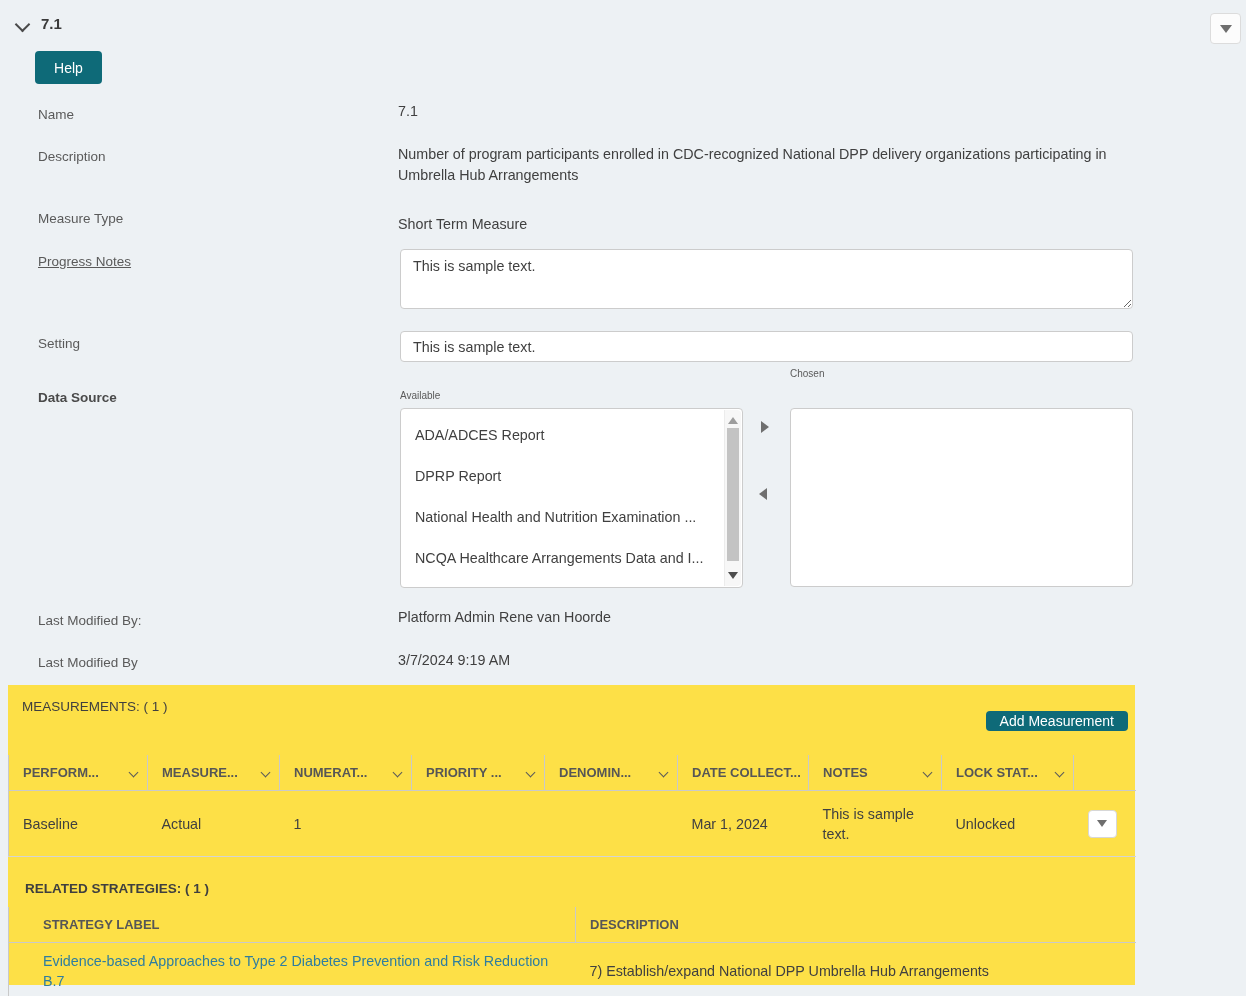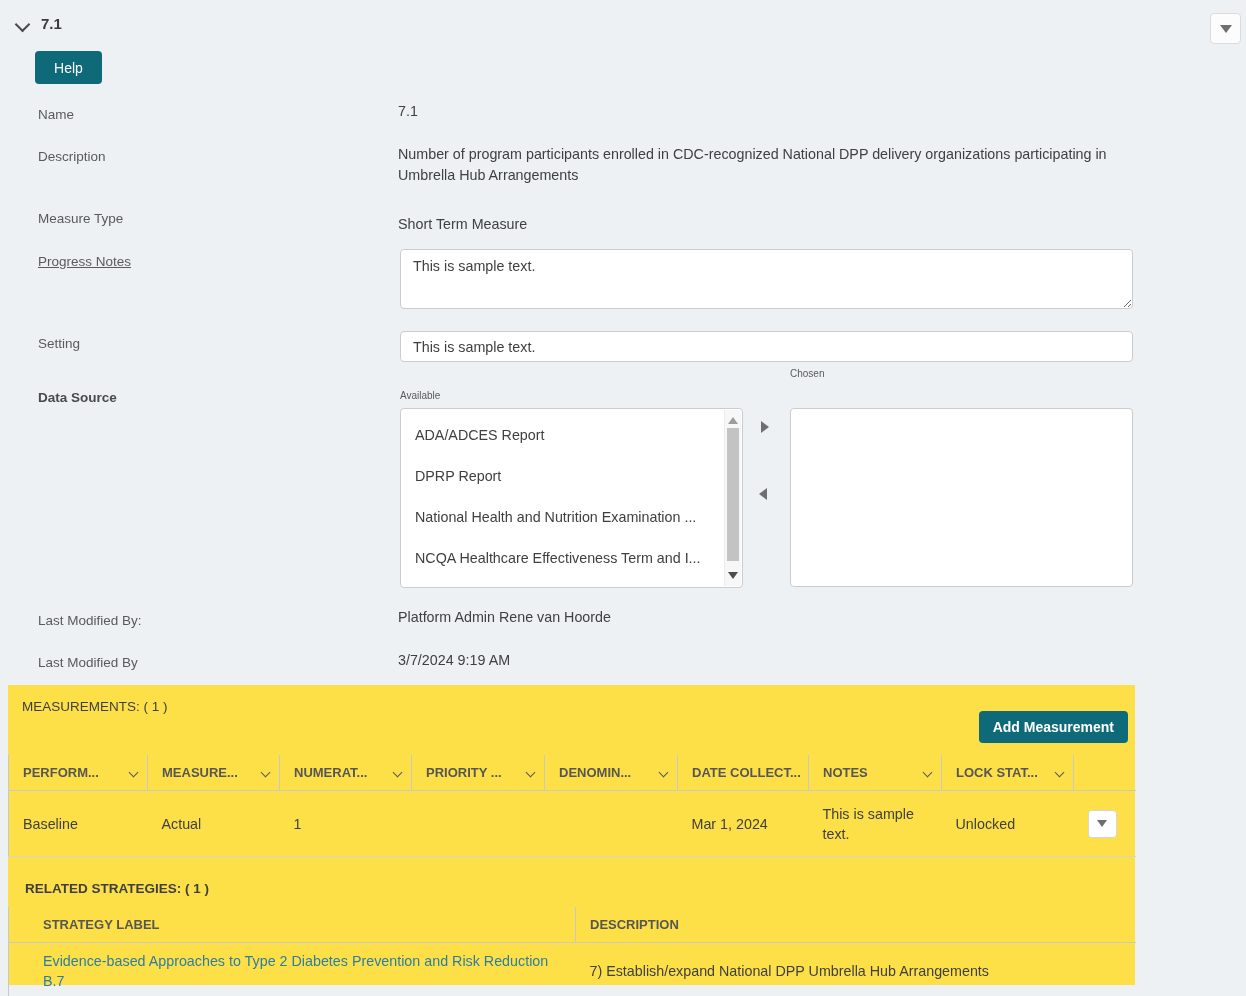--- a/index.html
+++ b/index.html
@@ -46,21 +46,21 @@
     border-right:5px solid transparent; border-top:7px solid #4d4d4d; }
   .tr-right { position:absolute; left:761px; top:421px; width:0; height:0; border-top:6px solid transparent;
     border-bottom:6px solid transparent; border-left:8px solid #6f6f6f; cursor:pointer; }
   .tr-left  { position:absolute; left:759px; top:488px; width:0; height:0; border-top:6px solid transparent;
     border-bottom:6px solid transparent; border-right:8px solid #6f6f6f; cursor:pointer; }
 
   
   .panel { position:absolute; left:8px; top:685px; width:1127px; height:300px; background:#fde047; }
   .sec-title { position:absolute; font-size:13.5px; color:#3f3f3f; }
   .sec-title.bold { font-weight:bold; }
-  .add-btn { position:absolute; right:7px; top:26px; height:32px; padding:0 14px;font-weight:bold; }
+  .add-btn { position:absolute; right:7px; top:26px; height:20px; padding:0 14px; }
 
   table.grid { position:absolute; left:0; border-collapse:collapse; table-layout:fixed; width:1127px;
     border-left:1px solid #c9c9c9; }
   table.grid th { font-size:13px; font-weight:bold; color:#565656; text-align:left; padding:10px 10px 10px 14px;
     border-right:1px solid #c9c9c9; border-bottom:1px solid #c9c9c9; white-space:nowrap; overflow:hidden; cursor:pointer; }
   table.grid th.no-div { border-right:none; }
   table.grid td { font-size:14.3px; color:#404040; padding:8px 14px; border-bottom:1px solid #d4d4d4;
     vertical-align:middle; line-height:20px; }
   .m-table { top:70px; }
   .m-table td { height:66px; }
@@ -102,21 +102,21 @@
   <div class="f-label" style="top:336px;">Setting</div>
   <input class="fld" style="top: 331px;" value="This is sample text.">
 
   <div class="f-label bold" style="top:390px;">Data Source</div>
   <div class="mini-label" style="left:400px; top:390px;">Available</div>
   <div class="listbox" style="left:400px; top:408px; width:343px; height:180px;">
     <div class="lb-items" style="margin-right:18px;">
       <div class="lb-item">ADA/ADCES Report</div>
       <div class="lb-item">DPRP Report</div>
       <div class="lb-item">National Health and Nutrition Examination ...</div>
-      <div class="lb-item">NCQA Healthcare Effectiveness Term and I...</div>
+      <div class="lb-item">NCQA Healthcare Arrangements Data and I...</div>
     </div>
     <div class="scrollbar">
       <span class="sb-up"></span>
       <span class="sb-thumb"></span>
       <span class="sb-down"></span>
     </div>
   </div>
   <span class="tr-right"></span>
   <span class="tr-left"></span>
   <div class="mini-label" style="left:790px; top:368px;">Chosen</div>

